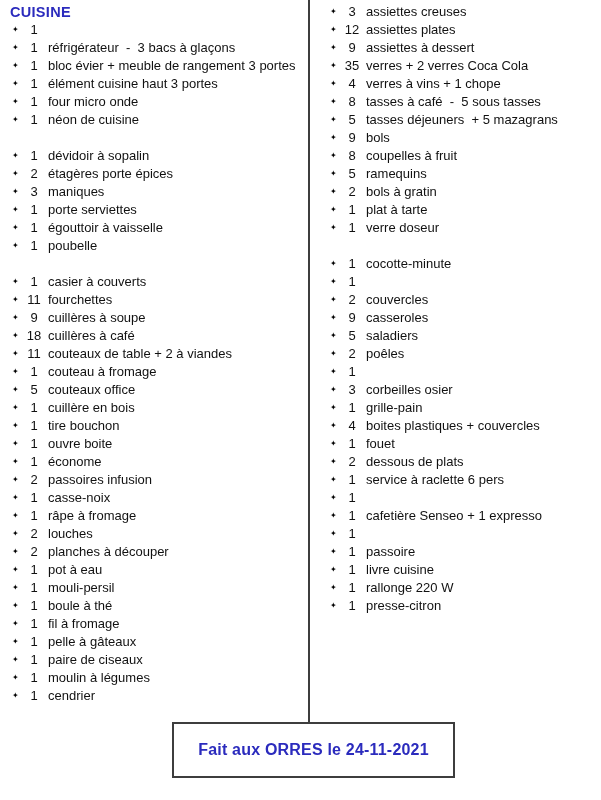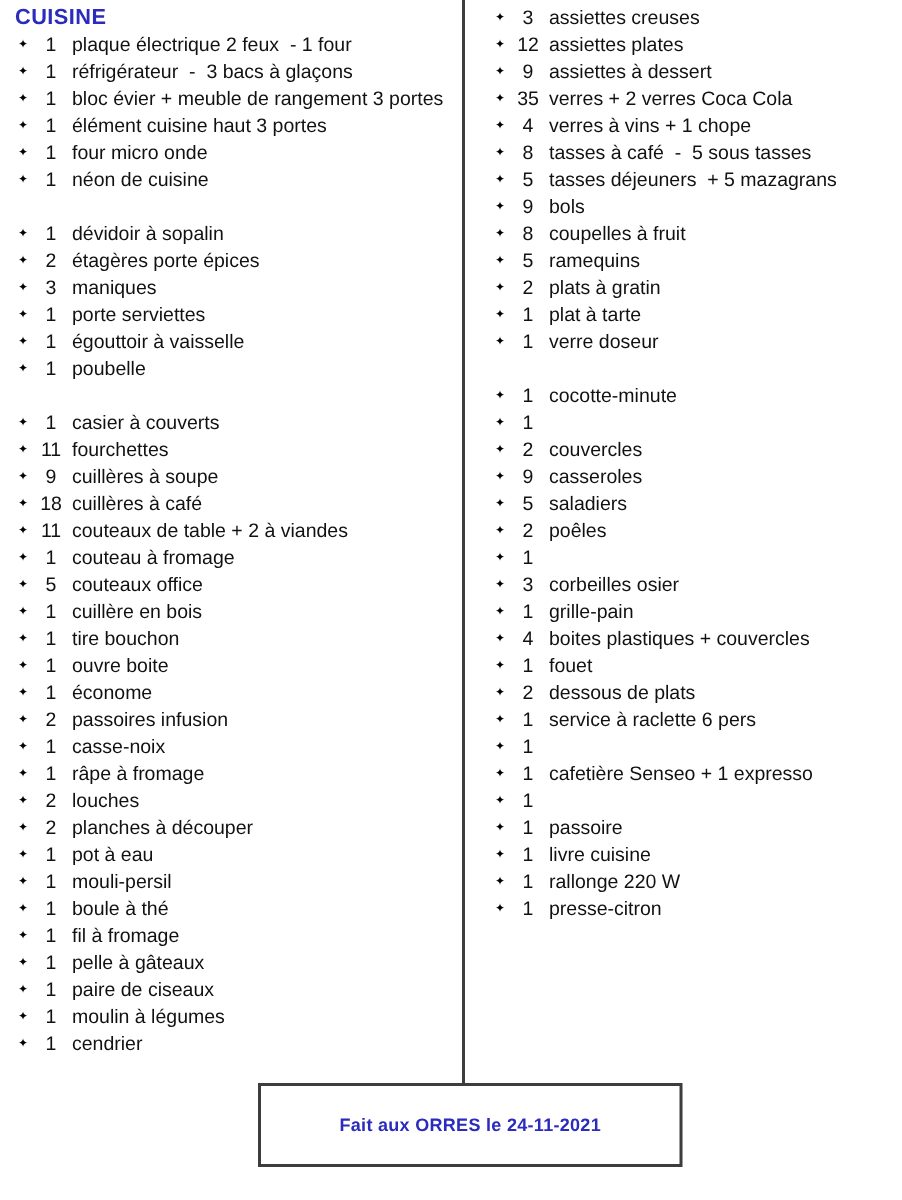--- a/index.html
+++ b/index.html
@@ -72,37 +72,36 @@
     width: 279px;
     height: 52px;
     border: 2px solid var(--line, #3d3d3d);
     background: #ffffff;
     display: flex;
     align-items: center;
     justify-content: center;
   }
   .footer-text {
     color: var(--accent, #2b2bbd);
-    font-size: 12px;
+    font-size: 16px;
     font-weight: 600;
     letter-spacing: 0.2px;
   }
 </style>
 </head>
 <body>
 
 <div class="page" style="--accent: #2b2bbd; --text: #111111; --line: #3d3d3d;">
 
   <div class="col col-left">
     <div class="doc-title">CUISINE</div>
     <div class="list" id="left-list">
         <div class="row">
           <span class="bullet">✦</span>
           <span class="qty">1</span>
-          <span class="label">plaque électrique 2 feux  - 1 four</span>
         </div>
         <div class="row">
           <span class="bullet">✦</span>
           <span class="qty">1</span>
           <span class="label">réfrigérateur  -  3 bacs à glaçons</span>
         </div>
         <div class="row">
           <span class="bullet">✦</span>
           <span class="qty">1</span>
           <span class="label">bloc évier + meuble de rangement 3 portes</span>
@@ -327,21 +326,21 @@
           <span class="label">coupelles à fruit</span>
         </div>
         <div class="row">
           <span class="bullet">✦</span>
           <span class="qty">5</span>
           <span class="label">ramequins</span>
         </div>
         <div class="row">
           <span class="bullet">✦</span>
           <span class="qty">2</span>
-          <span class="label">plats à gratin</span>
+          <span class="label">bols à gratin</span>
         </div>
         <div class="row">
           <span class="bullet">✦</span>
           <span class="qty">1</span>
           <span class="label">plat à tarte</span>
         </div>
         <div class="row">
           <span class="bullet">✦</span>
           <span class="qty">1</span>
           <span class="label">verre doseur</span>

